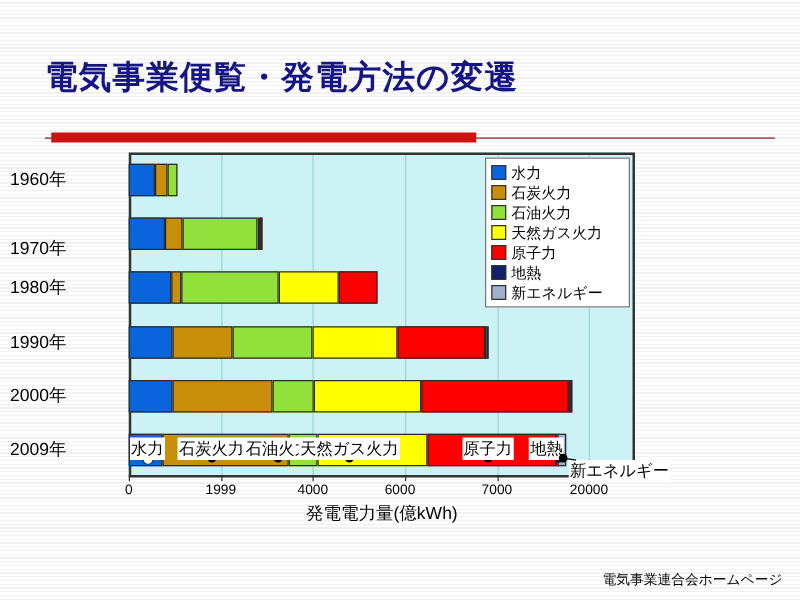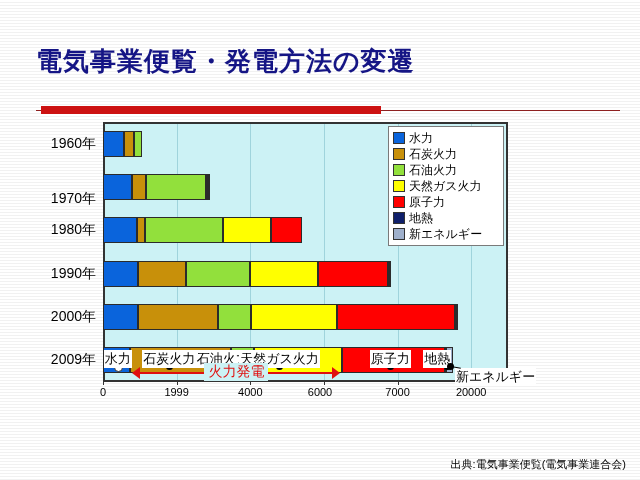--- a/index.html
+++ b/index.html
@@ -37,21 +37,21 @@
     position:absolute;left:8px;top:122px;width:624px;height:300px;
   }
   #plot{
     position:absolute;left:95px;top:0px;width:405px;height:260px;
     background:#ccf2f5;
     border:2px solid #333333;
     box-sizing:border-box;
   }
   .vgrid{position:absolute;top:0;bottom:0;width:1px;background:#9fd4dc;}
   .ylabel{
-    position:absolute;left:0;width:88px;text-align:right;
+    position:absolute;left:0;width:88px;
     font-size:14px;color:#000;
   }
   .bar-row{position:absolute;left:0;height:26px;}
   .seg{
     position:absolute;top:0;height:26px;
     border:1px solid #2b2b2b;box-sizing:border-box;
   }
   .xtick{
     position:absolute;top:264px;font-size:11px;color:#000;
     transform:translateX(-50%);
@@ -177,20 +177,21 @@
       <div class="vtick" style="left: 168.636px;"></div>
       <div class="xtick" style="left: 242.273px;">4000</div>
       <div class="vtick" style="left: 242.273px;"></div>
       <div class="xtick" style="left: 312px;">6000</div>
       <div class="vtick" style="left: 315.909px;"></div>
       <div class="xtick" style="left: 389.545px;">7000</div>
       <div class="vtick" style="left: 389.545px;"></div>
       <div class="xtick" style="left: 463.182px;">20000</div>
       <div class="vtick" style="left: 463.182px;"></div>
     </div>
+  <div id="xaxis-title">発電電力量(億kWh)</div>
   <div id="callouts">
       <div class="callout-dot white" style="left: 106.227px; top: 240.833px;"></div>
       <div class="callout-label" style="top: 228px; left: 95.7273px;">水力</div>
       <div class="callout-stem" style="left: 109.727px; top: 244.333px; height: 0px;"></div>
       <div class="callout-dot" style="left: 157.773px; top: 240.833px;"></div>
       <div class="callout-label" style="top: 228px; left: 134.273px;">石炭火力</div>
       <div class="callout-stem" style="left: 161.273px; top: 244.333px; height: 0px;"></div>
       <div class="callout-dot" style="left: 211.159px; top: 240.833px;"></div>
       <div class="callout-label" style="top: 228px; left: 187.659px;">石油火力</div>
       <div class="callout-stem" style="left: 214.659px; top: 244.333px; height: 0px;"></div>
@@ -201,26 +202,20 @@
       <div class="callout-label" style="top: 228px; left: 361.682px;">原子力</div>
       <div class="callout-stem" style="left: 382.182px; top: 244.333px; height: 0px;"></div>
       <div class="callout-dot" style="left: 435.75px; top: 240.833px;"></div>
       <div class="callout-label" style="top: 228px; left: 415.25px;">地熱</div>
       <div class="callout-stem" style="left: 439.25px; top: 244.333px; height: 0px;"></div>
       <div class="callout-dot" style="left: 439.432px; top: 240.833px;"></div>
       <div class="callout-label" style="top: 246px; left: 446.932px;">新エネルギー</div>
       <div class="diag" style="left: 442.932px; top: 244.333px; width: 10.1379px; transform: rotate(9.46232deg);"></div>
     </div>
 
-  <div id="fire-arrow" style="left: 124.455px; width: 208.023px;">
-    <div id="fire-line"></div>
-    <div class="ar-head" id="ar-l"></div>
-    <div class="ar-head" id="ar-r"></div>
-    <div id="fire-text">火力発電</div>
-  </div>
 
   <div id="legend">
       <div class="lg-item">
         <span class="lg-sw" style="background: rgb(10, 100, 220);"></span>
         <span>水力</span>
       </div>
       <div class="lg-item">
         <span class="lg-sw" style="background: rgb(200, 144, 10);"></span>
         <span>石炭火力</span>
       </div>
@@ -241,14 +236,14 @@
         <span>地熱</span>
       </div>
       <div class="lg-item">
         <span class="lg-sw" style="background: rgb(159, 176, 204);"></span>
         <span>新エネルギー</span>
       </div>
     </div>
 </div>
 
 <div id="source">
-  <div>出典:電気事業便覧(電気事業連合会)</div>
+  <div>電気事業連合会ホームページ</div>
 </div>
 
 </body></html>

